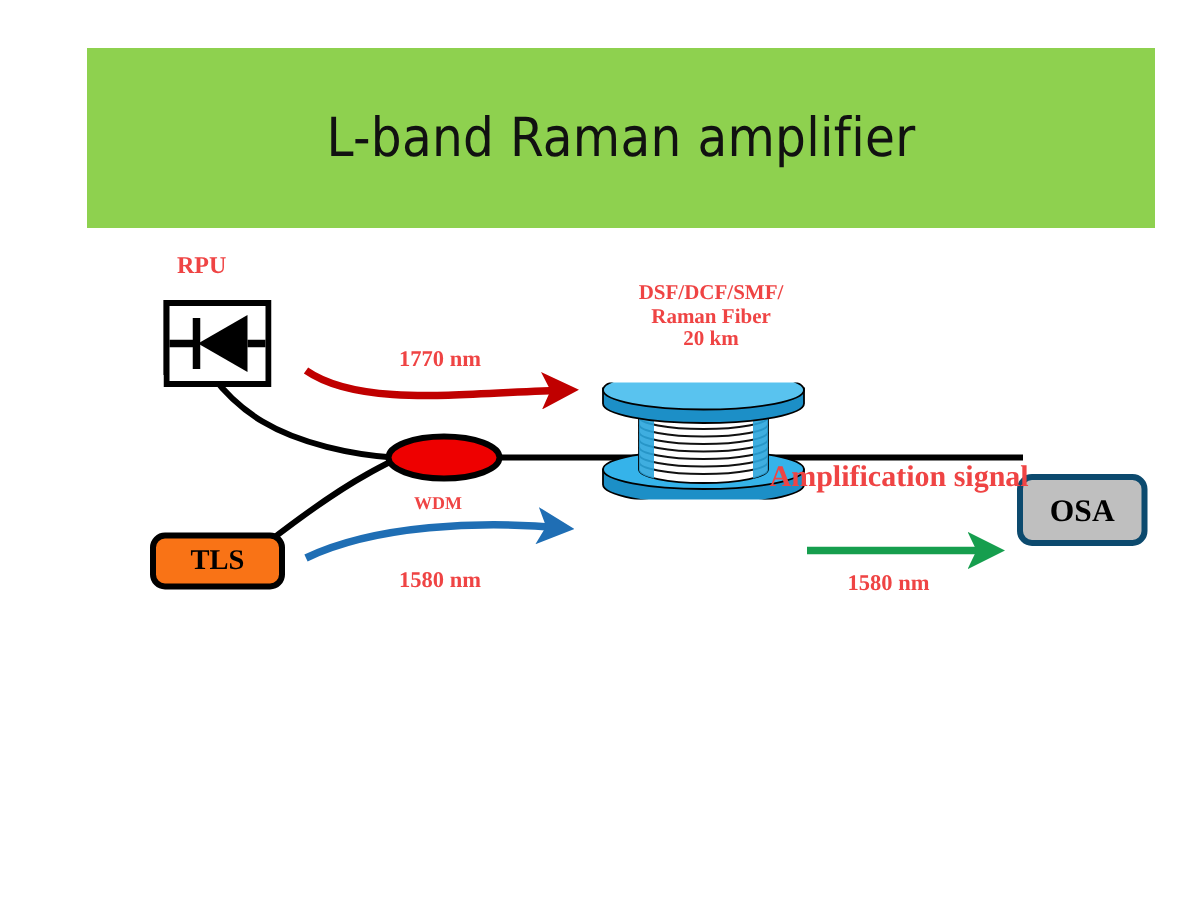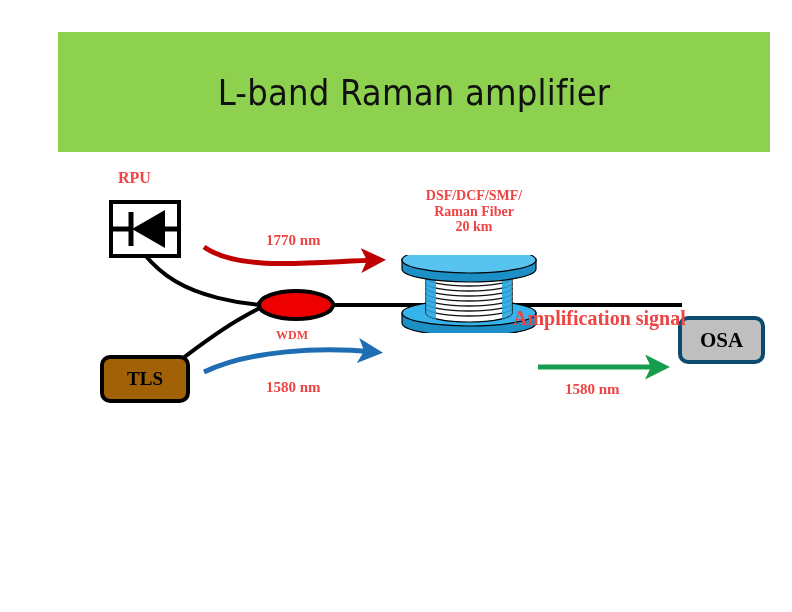--- a/index.html
+++ b/index.html
@@ -76,23 +76,23 @@
     background: #ffffff;
   }
   #rpu-box svg { position: absolute; left: -4px; top: -4px; }
 
   
   #tls-box {
     position: absolute;
     left: 100px;
     top: 355px;
     width: 90px;
-    height: 48px;
+    height: 38px;
     box-sizing: border-box;
-    background: #a16207;
+    background: #f97316;
     border: 4px solid #000000;
     border-radius: 10px;
     display: flex;
     align-items: center;
     justify-content: center;
   }
   #tls-label {
     font-family: "Liberation Serif", serif;
     font-weight: bold;
     font-size: 19px;

